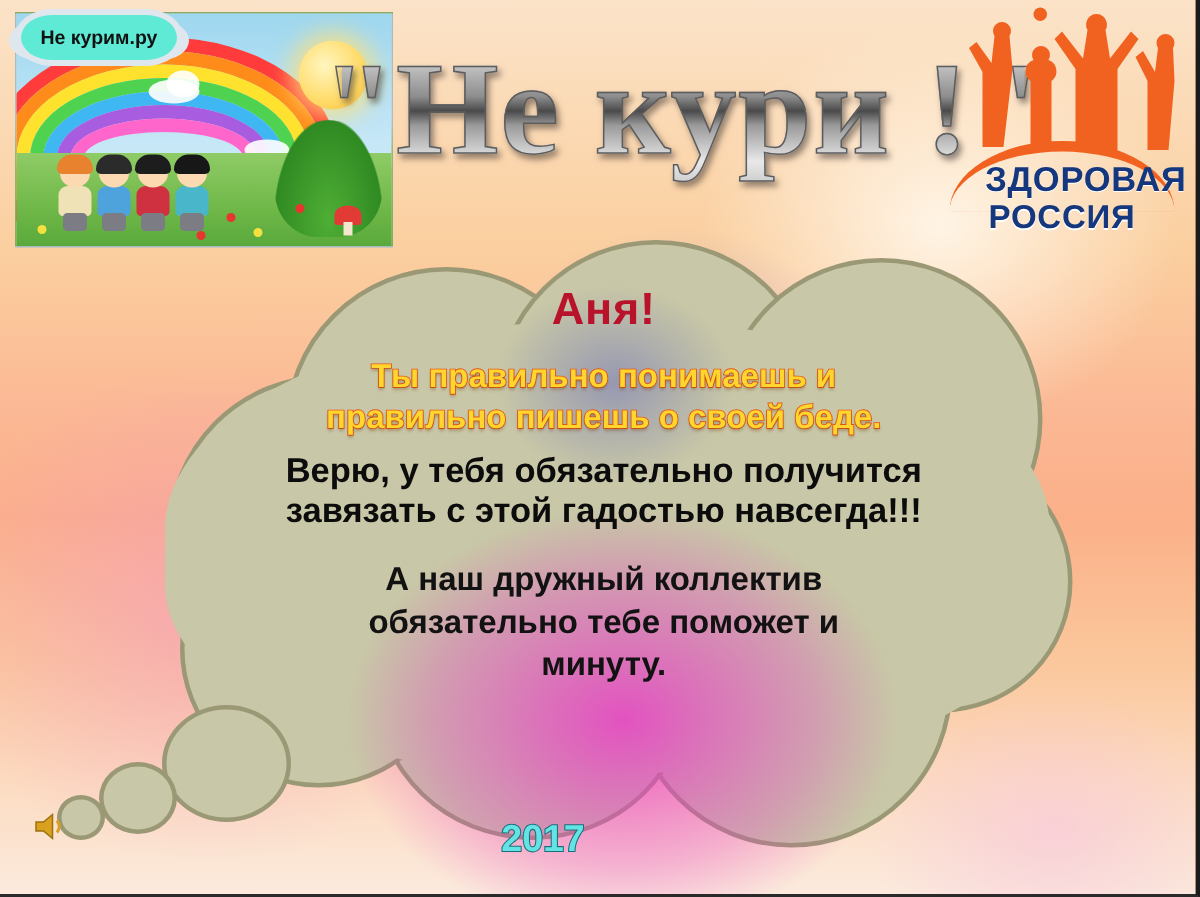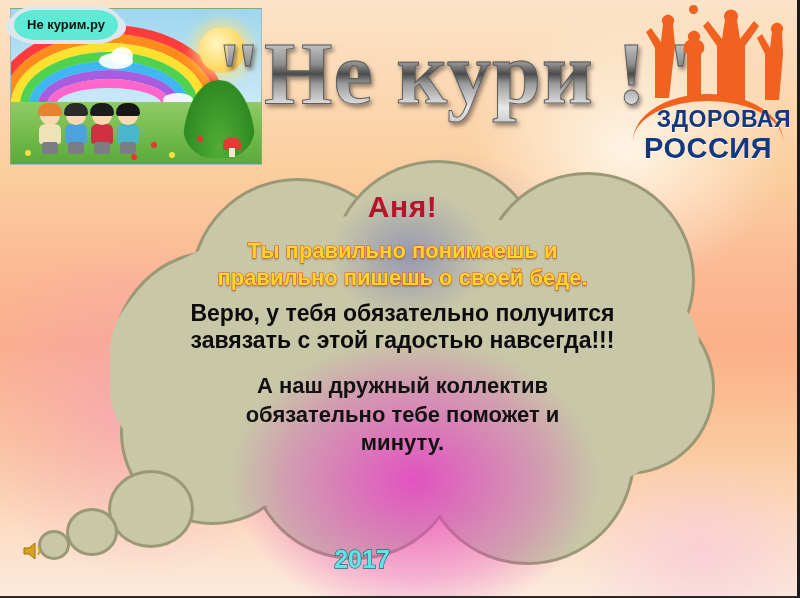--- a/index.html
+++ b/index.html
@@ -118,21 +118,21 @@
   .logo{position:absolute;right:6px;top:2px;width:166px;height:162px;}
   .logo-people{position:absolute;left:0;top:0;width:166px;height:104px;}
   .logo-arc{position:absolute;left:8px;top:92px;width:150px;height:40px;
     border-top:7px solid #f1611f;border-radius:50%/100% 100% 0 0;}
   .logo-t1,.logo-t2{
     position:absolute;left:0;width:100%;text-align:center;
     font-family:"Liberation Sans",sans-serif;font-weight:bold;color:#14377e;
     letter-spacing:.5px;text-shadow:0 1px 0 #fff;
   }
   .logo-t1{top:104px;font-size:23px;text-align:right;}
-  .logo-t2{top:130px;font-size:29px;}
+  .logo-t2{top:130px;font-size:22px;}
   .logo-dot{position:absolute;left:64px;top:3px;width:9px;height:9px;border-radius:50%;background:#f1611f;}
 
   
   .bubble-wrap{position:absolute;left:0;top:0;width:800px;height:598px;pointer-events:none;}
   .lobe{
     position:absolute;background:#c8c7a7;border:3px solid #9b9875;border-radius:50%;
     box-sizing:border-box;
   }
   .bubble-core{
     position:absolute;left:110px;top:215px;width:590px;height:300px;

